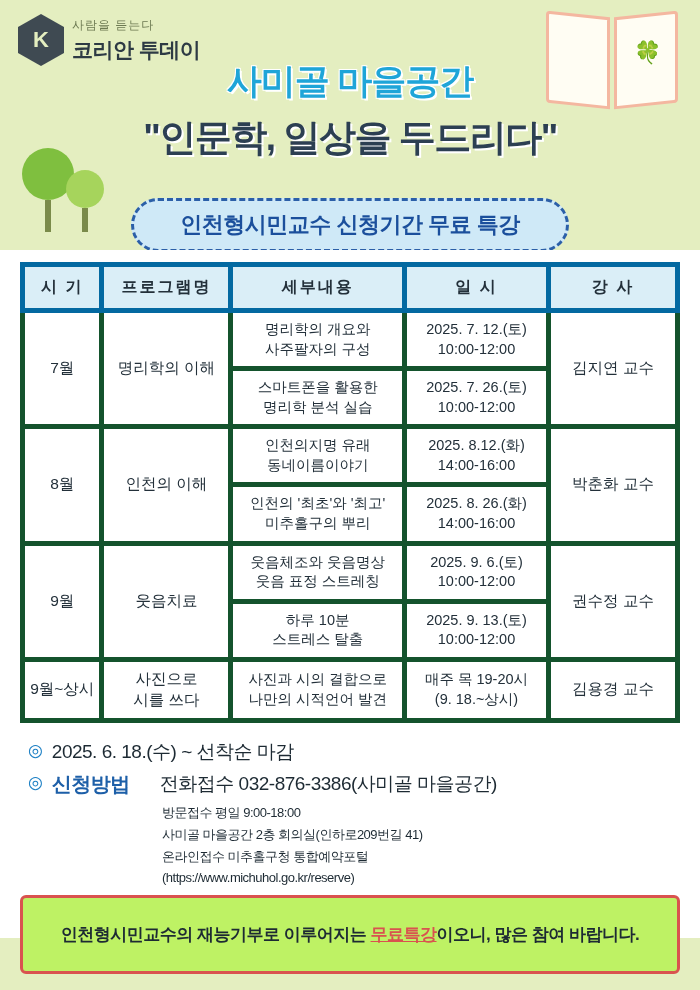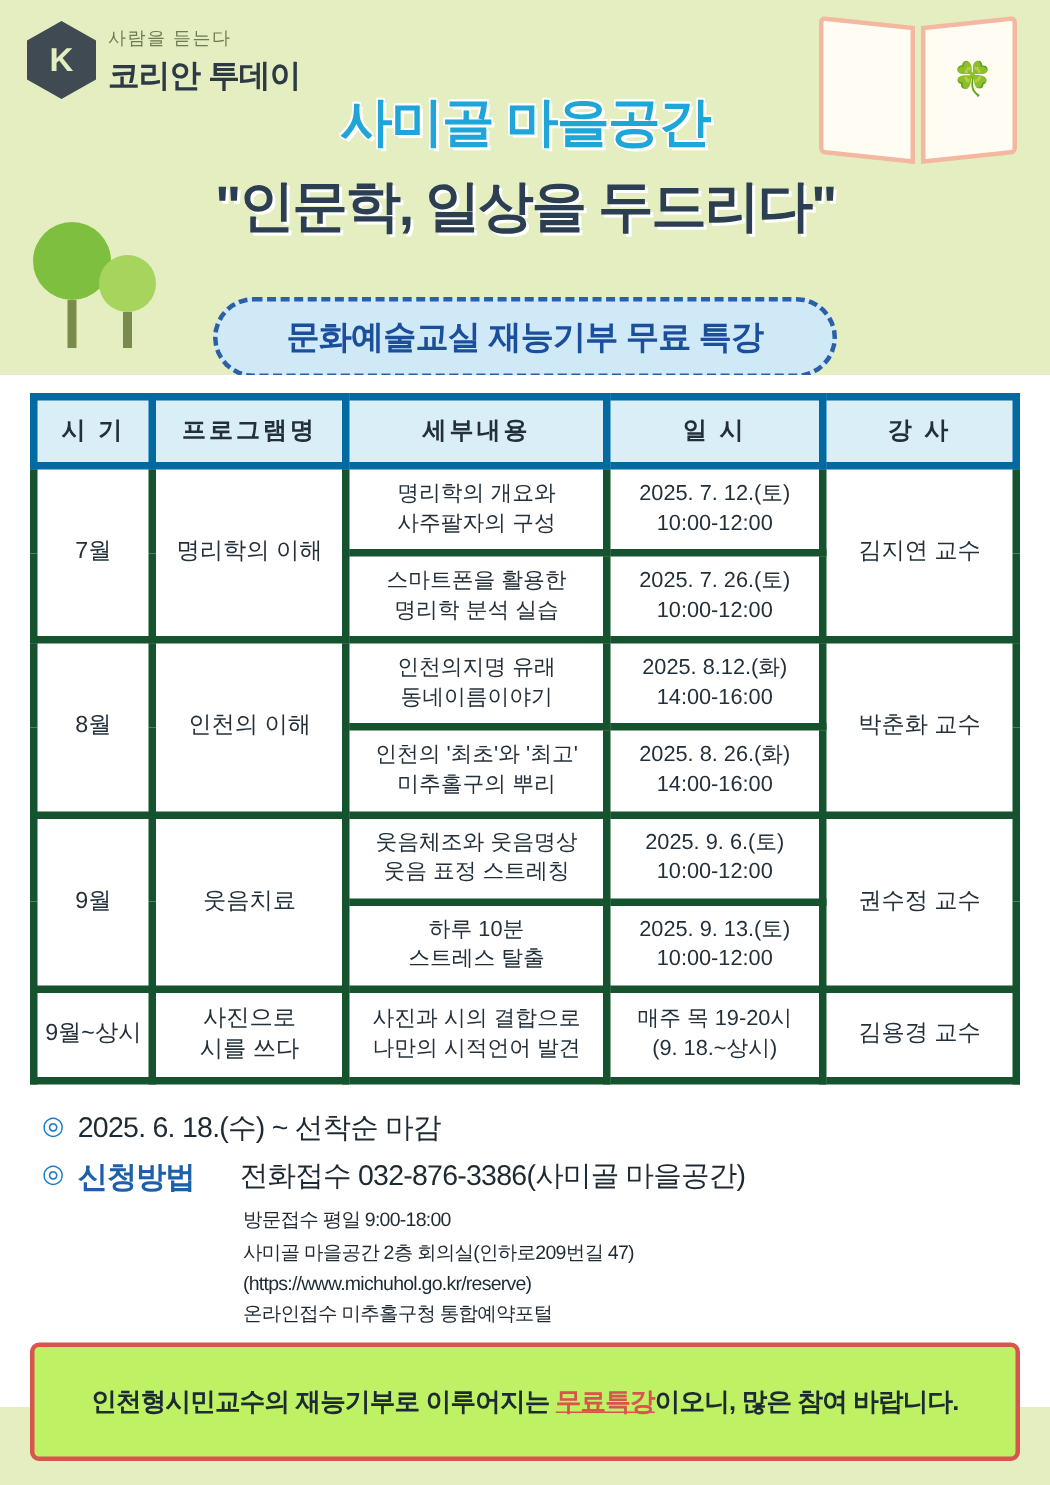--- a/index.html
+++ b/index.html
@@ -272,21 +272,21 @@
       <div class="crown"></div>
       <div class="trunk"></div>
     </div>
 
     <div class="title-block">
       <div class="title-1">사미골 마을공간</div>
       <div class="title-2">"인문학, 일상을 두드리다"</div>
     </div>
 
     <div class="pill-wrap">
-      <div class="pill">문화예술교실 재능기부 무료 특강</div>
+      <div class="pill">인천형시민교수 신청기간 무료 특강</div>
     </div>
   </div>
 
   <div class="table-wrap">
     <table>
       <thead>
         <tr>
           <th class="col-1">시 기</th>
           <th class="col-2">프로그램명</th>
           <th class="col-3">세부내용</th>
@@ -345,23 +345,23 @@
       <span class="bullet">◎</span>
       <span class="info-value">2025. 6. 18.(수) ~ 선착순 마감</span>
     </div>
 
     <div class="info-row">
       <span class="bullet">◎</span>
       <span class="info-label">신청방법</span>
       <span class="info-value">전화접수  032-876-3386(사미골 마을공간)</span>
     </div>
     <div class="info-sub">방문접수 평일 9:00-18:00</div>
-    <div class="info-sub">사미골 마을공간 2층 회의실(인하로209번길 47)</div>
+    <div class="info-sub">사미골 마을공간 2층 회의실(인하로209번길 41)</div>
+    <div class="info-sub">온라인접수  미추홀구청 통합예약포털</div>
     <div class="info-sub">(https://www.michuhol.go.kr/reserve)</div>
-    <div class="info-sub">온라인접수  미추홀구청 통합예약포털</div>
 
     <div class="info-row" style="margin-top:8px;">
       <span class="bullet">◎</span>
       <span class="info-label">강의장소</span>
       <span class="info-value">사미골 마을공간 3층 문화예술교실</span>
     </div>
   </div>
 
   <div class="footer-band"></div>
   <div class="footer-box">

